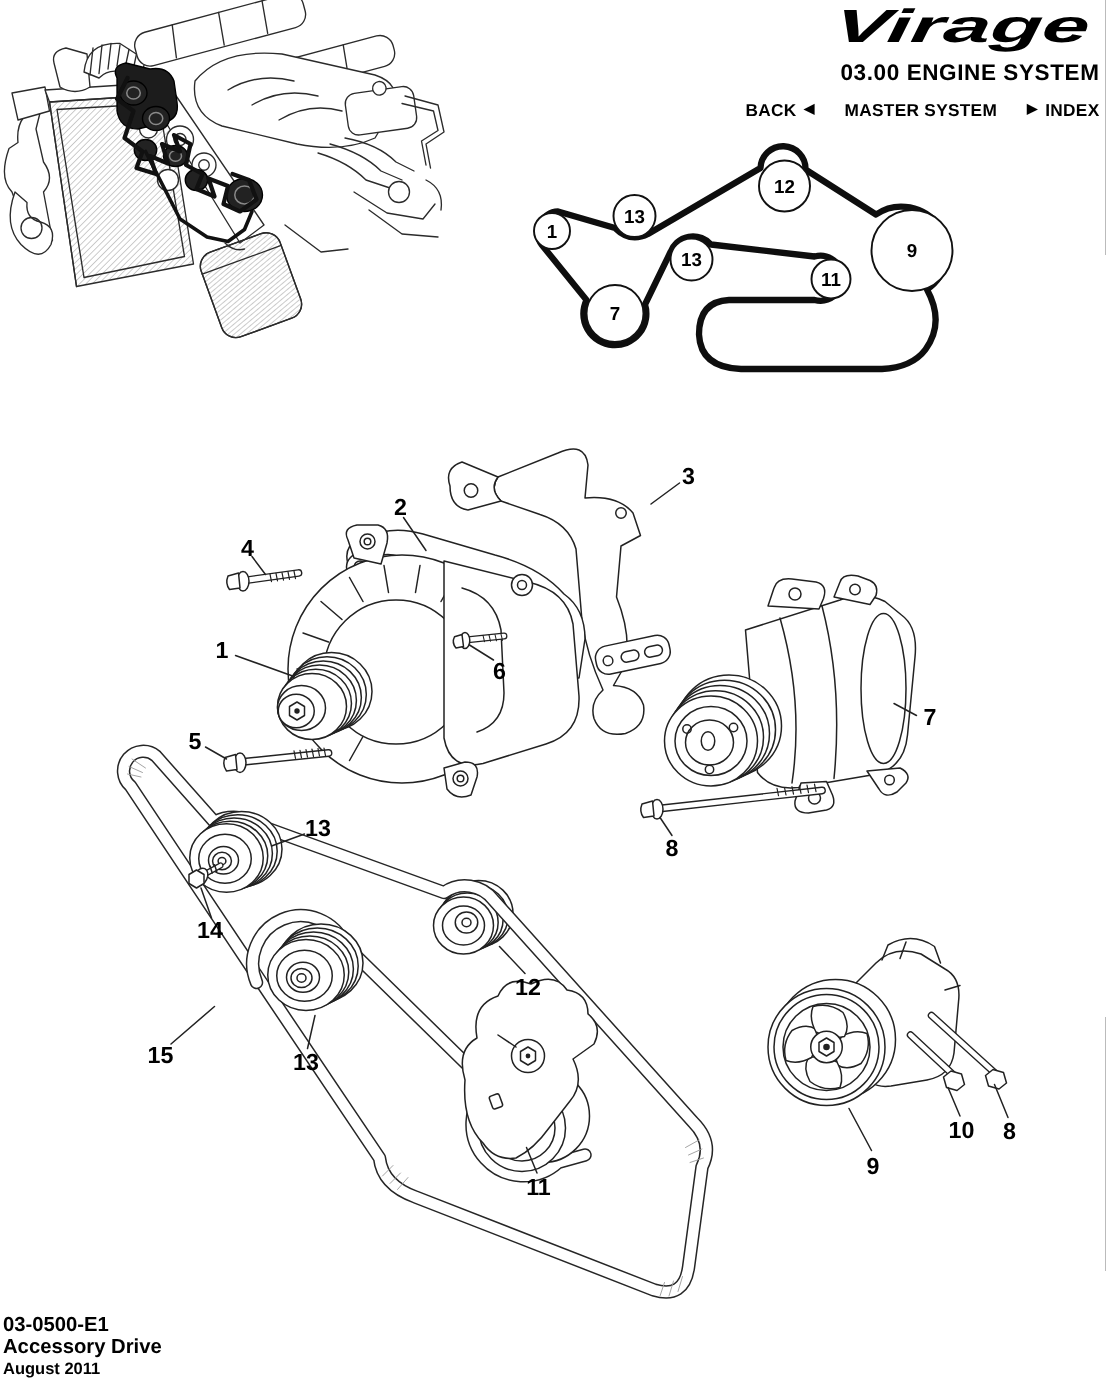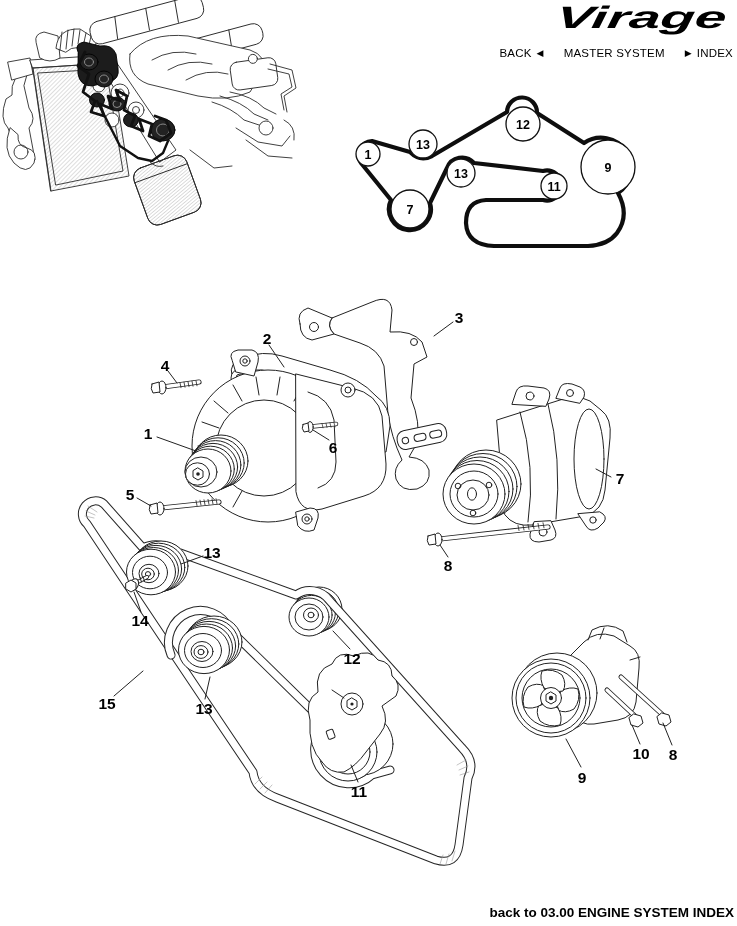--- a/index.html
+++ b/index.html
@@ -2,22 +2,22 @@
 <html><head>
 <meta charset="utf-8">
 <style>
   html,body{margin:0;padding:0;background:#888;}
   .page{position:relative;width:737px;height:926px;background:#fff;overflow:hidden;
         font-family:"Liberation Sans",sans-serif;color:#000;}
   svg.art{position:absolute;left:0;top:0;}
   .hdr{position:absolute;top:0;right:4px;text-align:right;}
   .logo-box{display:block;margin-left:auto;}
   .hdr-title{margin-top:4px;font-size:15px;font-weight:bold;letter-spacing:.4px;}
-  .hdr-nav{margin-top:11px;font-size:11.5px;font-weight:normal;letter-spacing:.2px;
-           display:flex;justify-content:flex-end;align-items:flex-end;gap:5px;}
+  .hdr-nav{margin-top:11px;font-size:11.5px;font-weight:bold;letter-spacing:.2px;
+           display:flex;justify-content:flex-end;align-items:flex-start;gap:5px;}
   .hdr-nav .tri{font-size:9px;position:relative;top:-1px;}
   .hdr-nav .gap{width:10px;}
   .nav-link{cursor:pointer;}
   .ftr-left{position:absolute;left:2px;top:876px;line-height:1.0;}
   .ftr-num{font-size:13.5px;font-weight:bold;}
   .ftr-title{font-size:13.5px;font-weight:bold;margin-top:1px;}
   .ftr-date{font-size:11px;font-weight:bold;margin-top:4px;}
   .ftr-right{position:absolute;right:3px;top:905px;font-size:13.5px;font-weight:bold;cursor:pointer;}
 </style>
 </head>
@@ -456,26 +456,31 @@
           <text x="140" y="625.5" text-anchor="middle" font-family="Liberation Sans, sans-serif" font-size="15.5" font-weight="bold" fill="#000" stroke="none">14</text>
           <text x="107" y="708.5" text-anchor="middle" font-family="Liberation Sans, sans-serif" font-size="15.5" font-weight="bold" fill="#000" stroke="none">15</text>
         </g>
   </g>
 </svg>
 
 <div class="hdr">
   <svg class="logo-box" width="182" height="36" viewBox="0 0 182 36">
     <text x="178" y="28" text-anchor="end" font-family="Liberation Sans, sans-serif" font-size="31" font-weight="bold" font-style="italic" textLength="170" lengthAdjust="spacingAndGlyphs" transform="skewX(-8)">Virage</text>
   </svg>
+  <div class="hdr-title">03.00 ENGINE SYSTEM</div>
   <div class="hdr-nav">
     <span class="nav-link">BACK</span>
     <span class="tri">◀</span>
     <span class="gap"></span>
     <span class="nav-link">MASTER SYSTEM</span>
     <span class="gap"></span>
     <span class="tri">▶</span>
     <span class="nav-link">INDEX</span>
   </div>
 </div>
 
-<div class="ftr-right">back to 03.00 ENGINE SYSTEM INDEX</div>
-
+<div class="ftr-left">
+  <div class="ftr-num">03-0500-E1</div>
+  <div class="ftr-title">Accessory Drive</div>
+  <div class="ftr-date">August 2011</div>
 </div>
 
+</div>
+
 </body></html>

